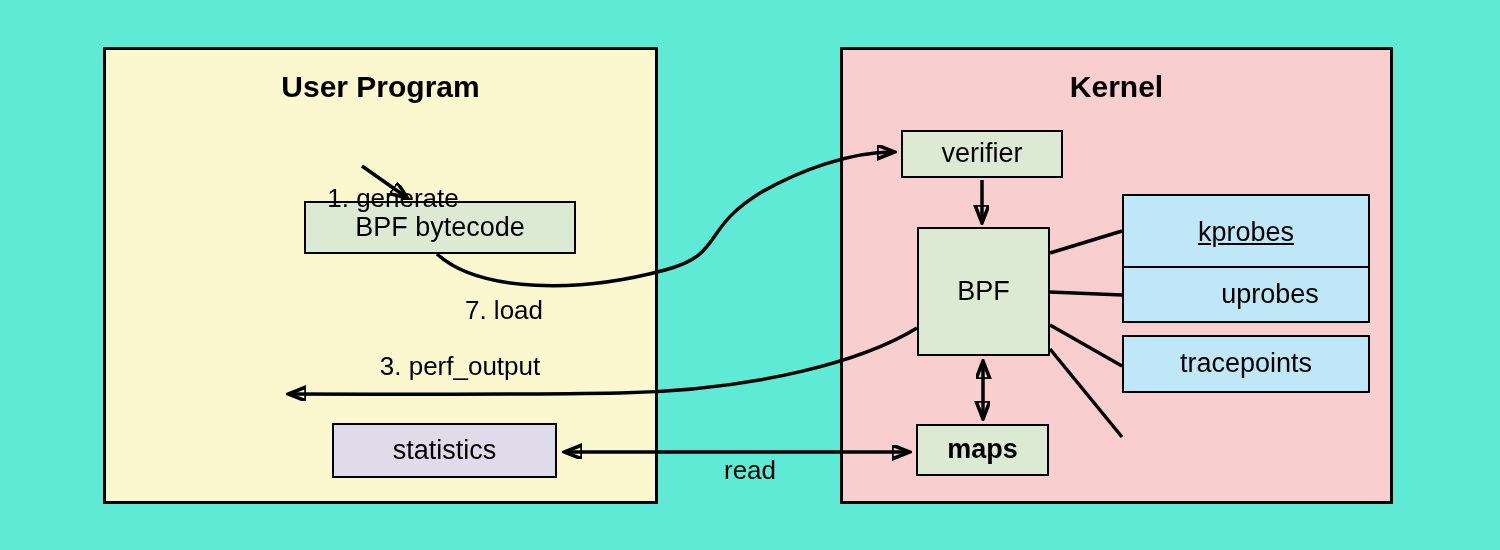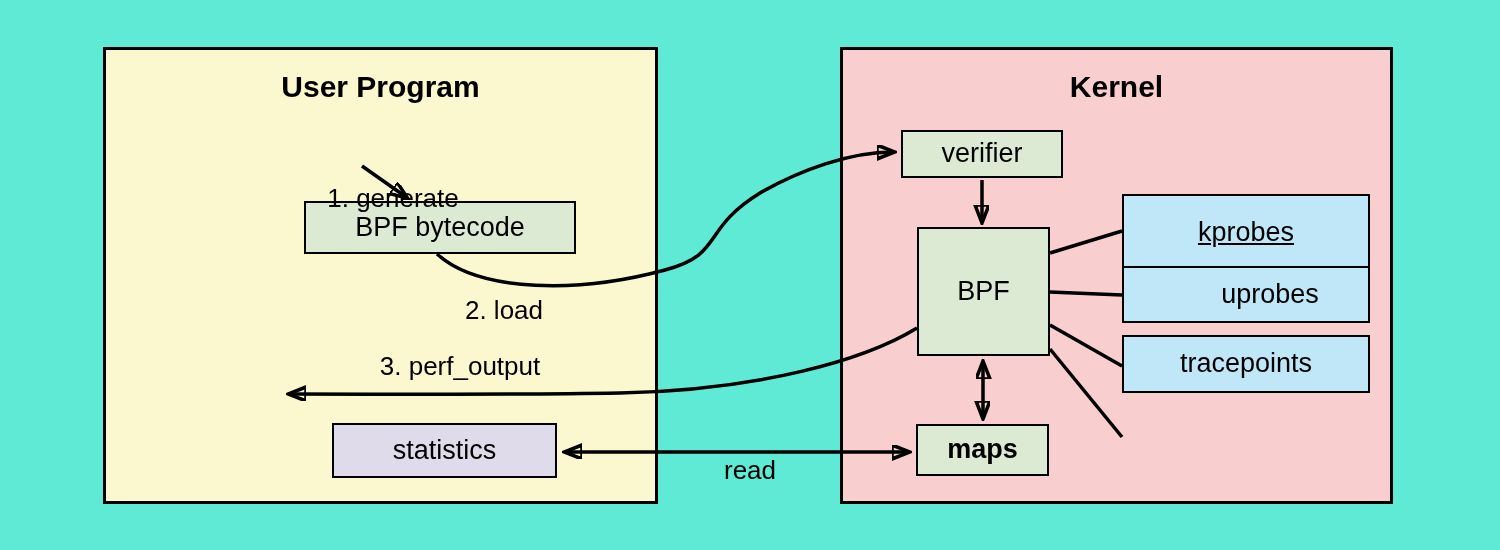--- a/index.html
+++ b/index.html
@@ -89,17 +89,17 @@
   <div class="node green n-bytecode">BPF bytecode</div>
   <div class="node purple n-stats">statistics</div>
   <div class="node green n-verifier">verifier</div>
   <div class="node green n-bpf">BPF</div>
   <div class="node green n-maps">maps</div>
   <div class="node blue n-kprobes">kprobes</div>
   <div class="node blue n-uprobes">uprobes</div>
   <div class="node blue n-tracepoints">tracepoints</div>
 
   <div class="edge-label l-generate">1. generate</div>
-  <div class="edge-label l-load">2. load</div>
+  <div class="edge-label l-load">7. load</div>
   <div class="edge-label l-perfoutput">3. perf_output</div>
   <div class="edge-label l-async2">read</div>
 
 </div>
 
 </body></html>

